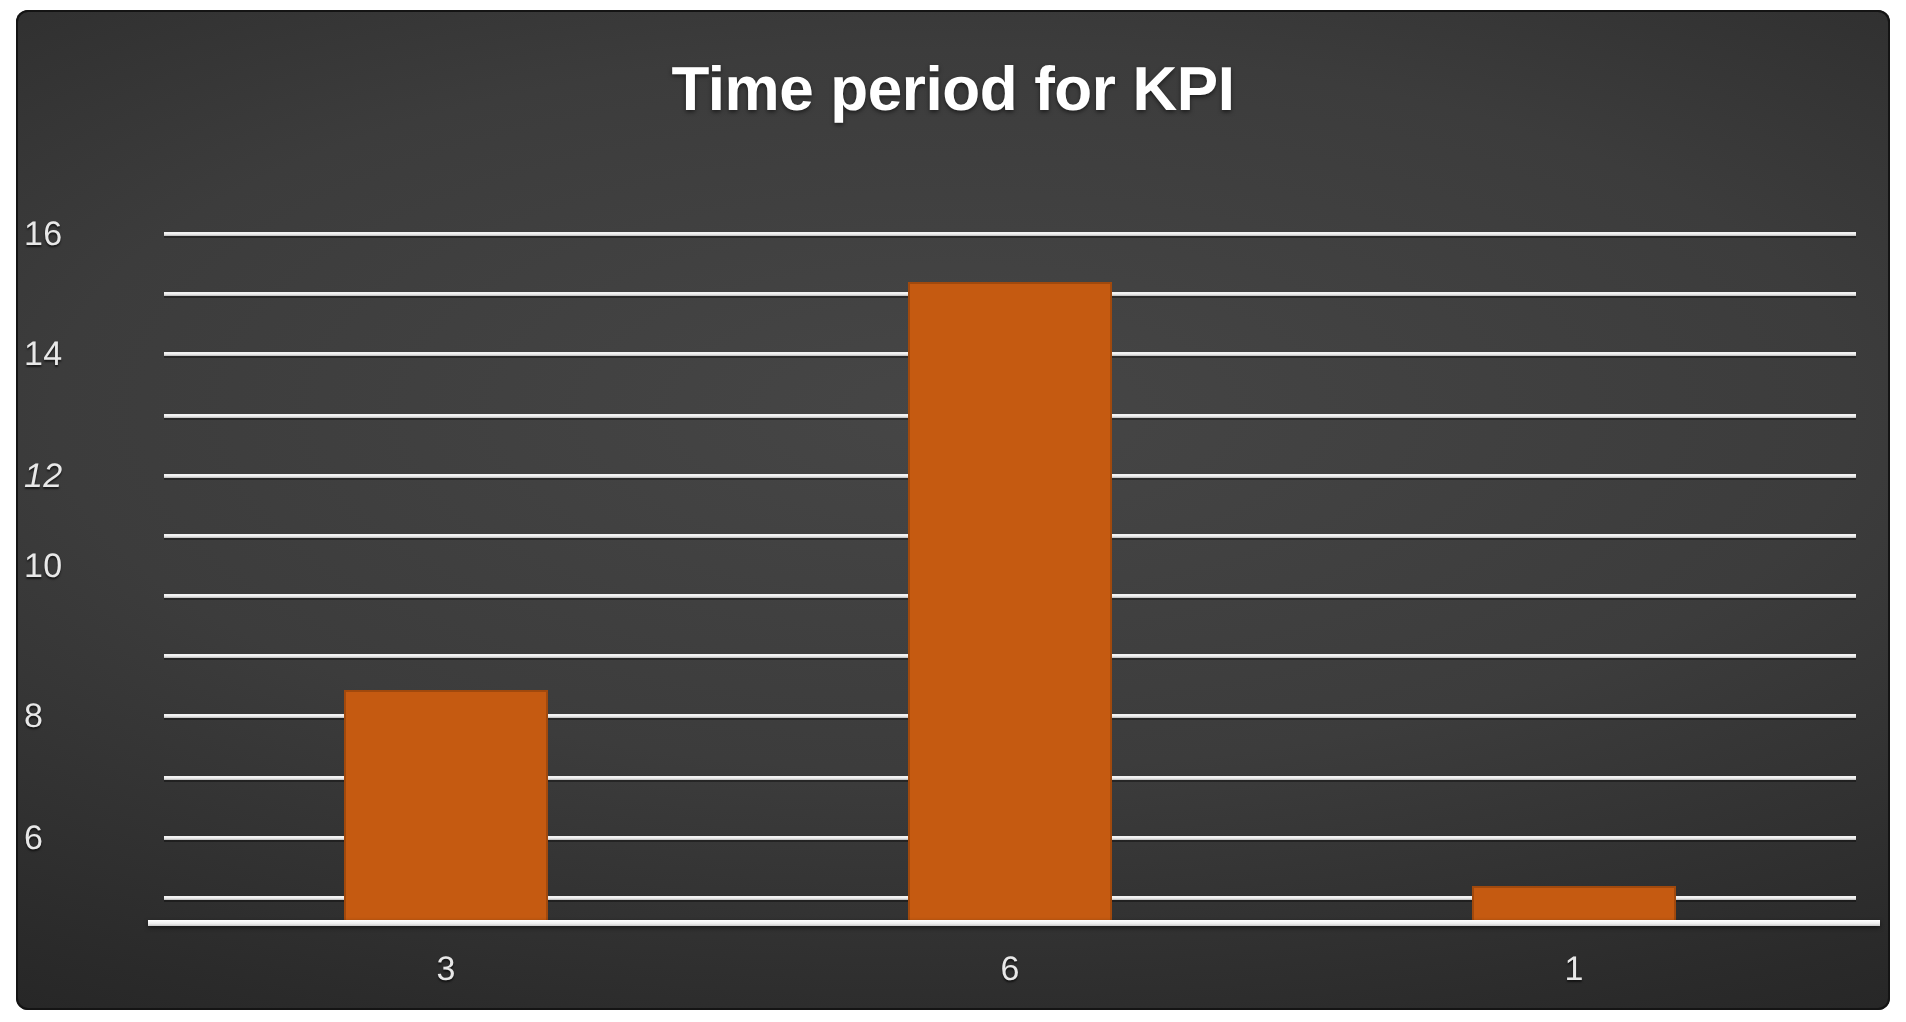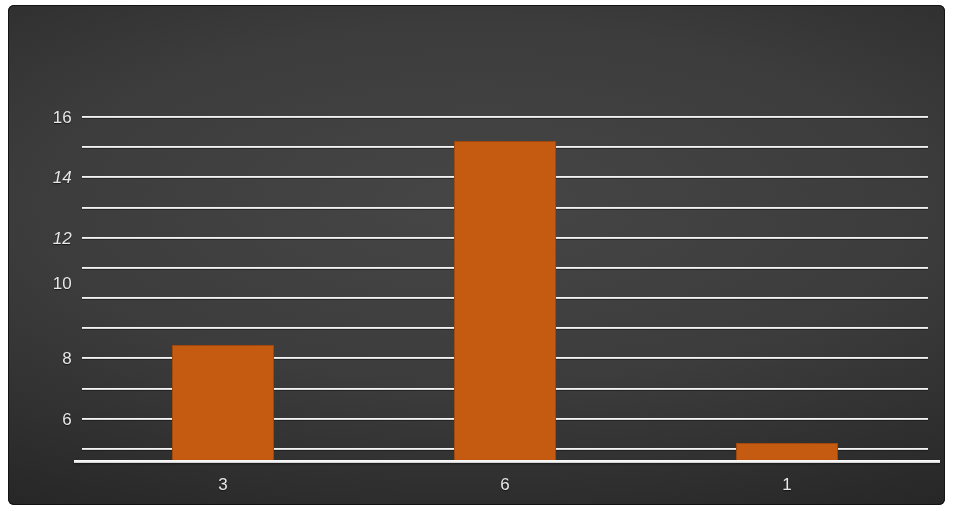--- a/index.html
+++ b/index.html
@@ -60,21 +60,21 @@
     height: 3px;
     top: 455px;
     background: linear-gradient(to bottom, #ffffff 0%, #ededed 60%, #c8c8c8 100%);
     box-shadow: 0 1px 2px rgba(0,0,0,0.5);
   }
 
   .ytick {
     position: absolute;
     right: 0;
     width: 60px;
-    text-align: right;
+    text-align: left;
     color: #e8e8e8;
     font-size: 17px;
     line-height: 1;
     transform: translateY(-50%);
     letter-spacing: 0.2px;
     text-shadow: 0 1px 1px rgba(0,0,0,0.6);
   }
   .ytick-col {
     position: absolute;
     left: 0;
@@ -132,25 +132,28 @@
     background: transparent;
   }
 </style>
 </head>
 <body>
 
 <div id="chart-root">
   <div class="chart-panel">
 
     <div class="title-layer">
+      <div class="title-front">
+        <span>Time period for KPI</span>
+      </div>
     </div>
 
     <div class="ytick-col">
         <div class="ytick" style="top: 18.1px;">16</div>
-        <div class="ytick" style="top: 78.4333px; font-style: italic;">14</div>
+        <div class="ytick" style="top: 78.4333px;">14</div>
         <div class="ytick" style="top: 138.767px; font-style: italic;">12</div>
         <div class="ytick" style="top: 184px;">10</div>
         <div class="ytick" style="top: 259.433px;">8</div>
         <div class="ytick" style="top: 319.767px;">6</div>
       </div>
 
     <div class="plot-area">
       <div>
           <div class="gridline" style="top: 17.1px;"></div>
           <div class="gridline" style="top: 47.2667px;"></div>

